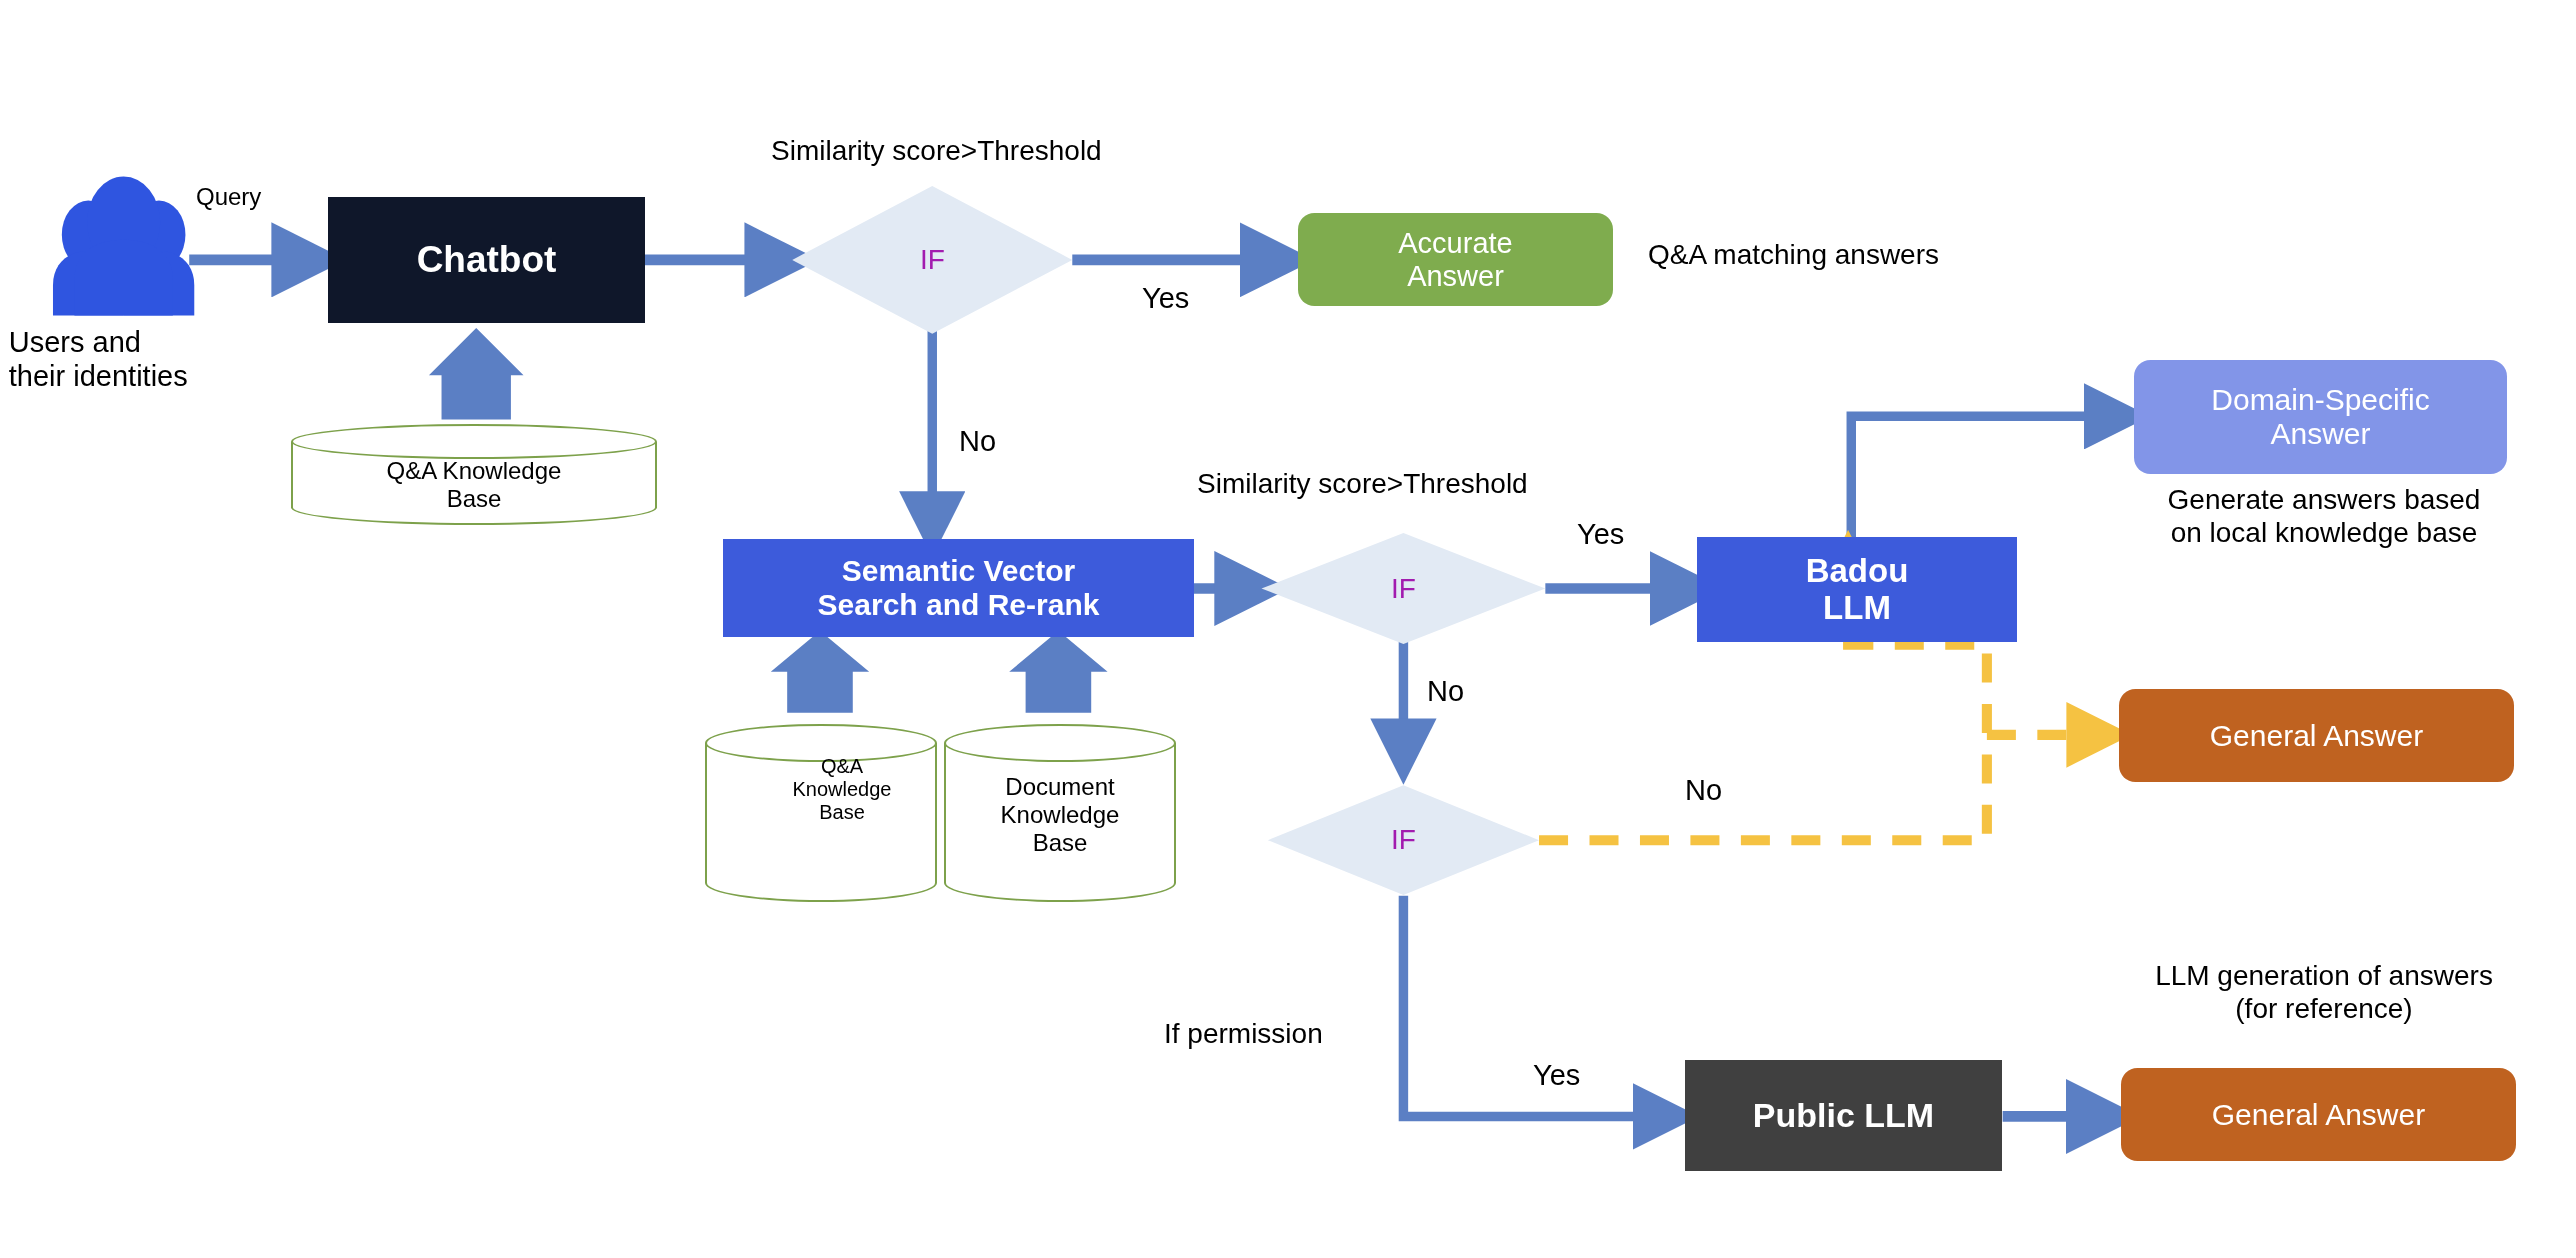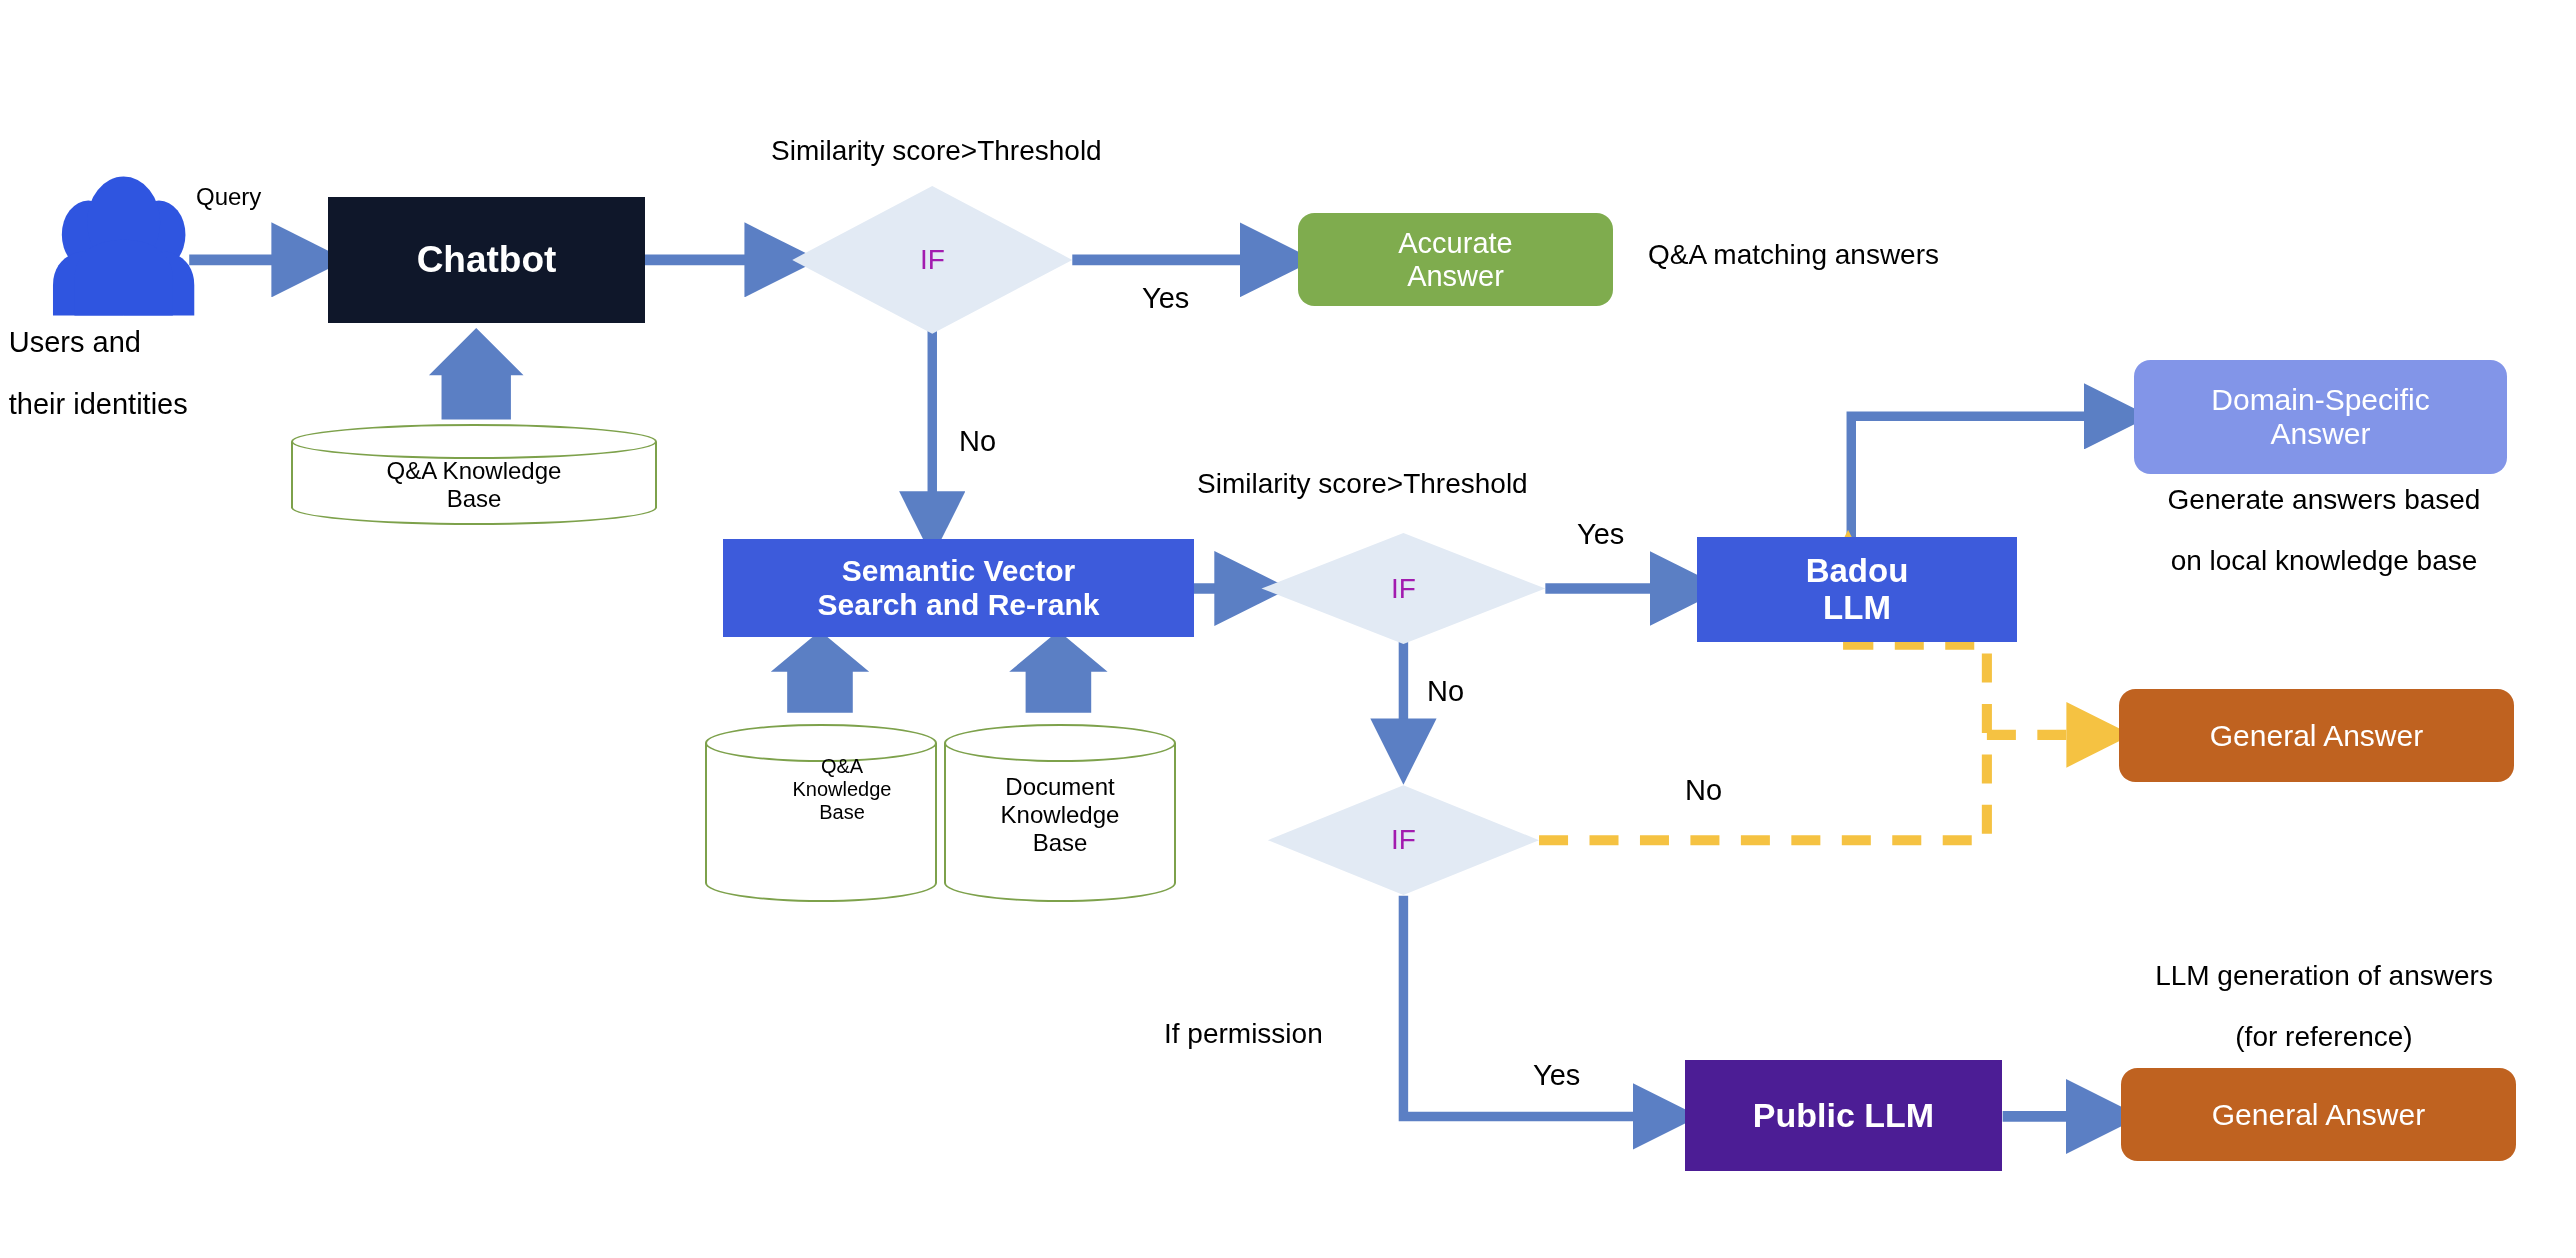--- a/index.html
+++ b/index.html
@@ -7,21 +7,21 @@
        font-family:"Liberation Sans", sans-serif;}
   #stage{position:absolute;inset:0;width:2576px;height:1259px;}
   svg#wires{position:absolute;left:0;top:0;width:2576px;height:1259px;}
 
   .node{position:absolute;display:flex;align-items:center;justify-content:center;
         text-align:center;box-sizing:border-box;line-height:1.12;}
   .proc{color:#ffffff;font-weight:bold;}
   .rounded{border-radius:16.4px;color:#ffffff;font-weight:400;}
   .lbl{position:absolute;color:#000000;font-weight:400;white-space:pre;
        display:flex;align-items:center;line-height:1.18;}
-  .lbl.ctr{justify-content:flex-start;text-align:center;gap:28px;}
+  .lbl.ctr{justify-content:flex-start;text-align:center;}
   .diamond-txt{position:absolute;color:#a21caf;display:flex;align-items:center;
                justify-content:center;}
   .cyl{position:absolute;}
   .cyl .cap{position:absolute;left:0;top:0;width:100%;box-sizing:border-box;
             border:2.5px solid #7DA14B;border-radius:50%;background:#ffffff;}
   .cyl .body{position:absolute;left:0;box-sizing:border-box;
              border-left:2.5px solid #7DA14B;border-right:2.5px solid #7DA14B;
              background:#ffffff;width:100%;}
   .cyl .bot{position:absolute;left:0;width:100%;box-sizing:border-box;
             border:2.5px solid #7DA14B;border-radius:50%;background:transparent;
@@ -211,21 +211,21 @@
   </div>
 
   <div class="lbl" style="left:1164px;top:1017px;font-size:28px;">
     <span>If permission</span>
   </div>
 
   <div class="lbl" style="left:1533px;top:1058px;font-size:29px;">
     <span>Yes</span>
   </div>
 
-  <div class="node proc" style="left:1685px;top:1060px;width:317px;height:111px;background:#4c1d95;font-size:34px;">
+  <div class="node proc" style="left:1685px;top:1060px;width:317px;height:111px;background:#404040;font-size:34px;">
     <span>Public LLM</span>
   </div>
 
   <div class="lbl ctr" style="left:2075px;top:959px;width:498px;font-size:28px;flex-direction:column;">
     <span>LLM generation of answers</span>
     <span>(for reference)</span>
   </div>
 
   <div class="node rounded" style="left:2121px;top:1068px;width:395px;height:93px;background:#BF6220;font-size:30px;">
     <span>General Answer</span>

